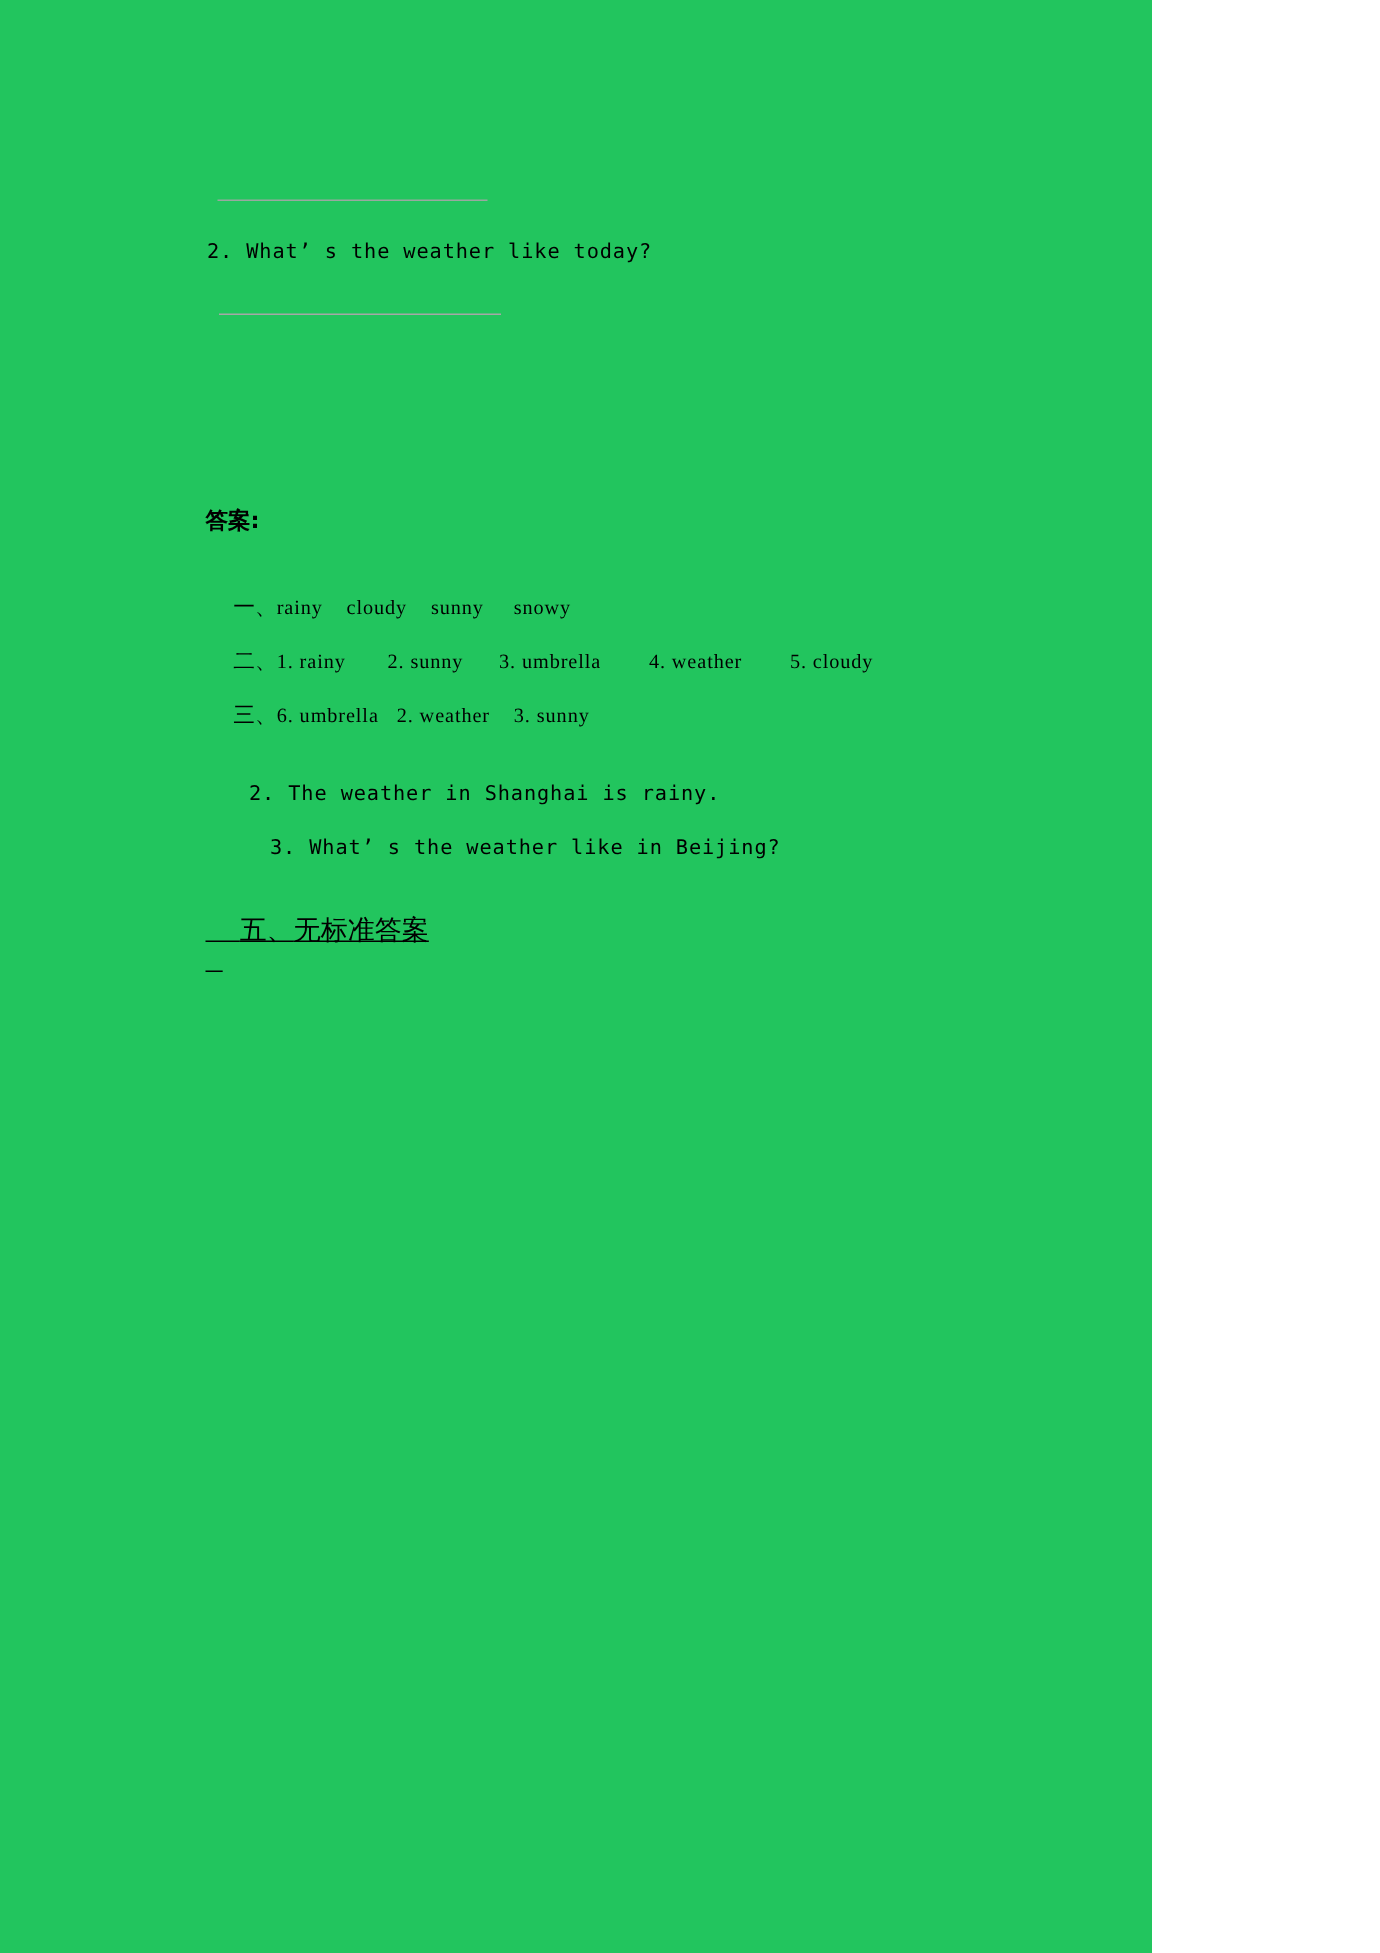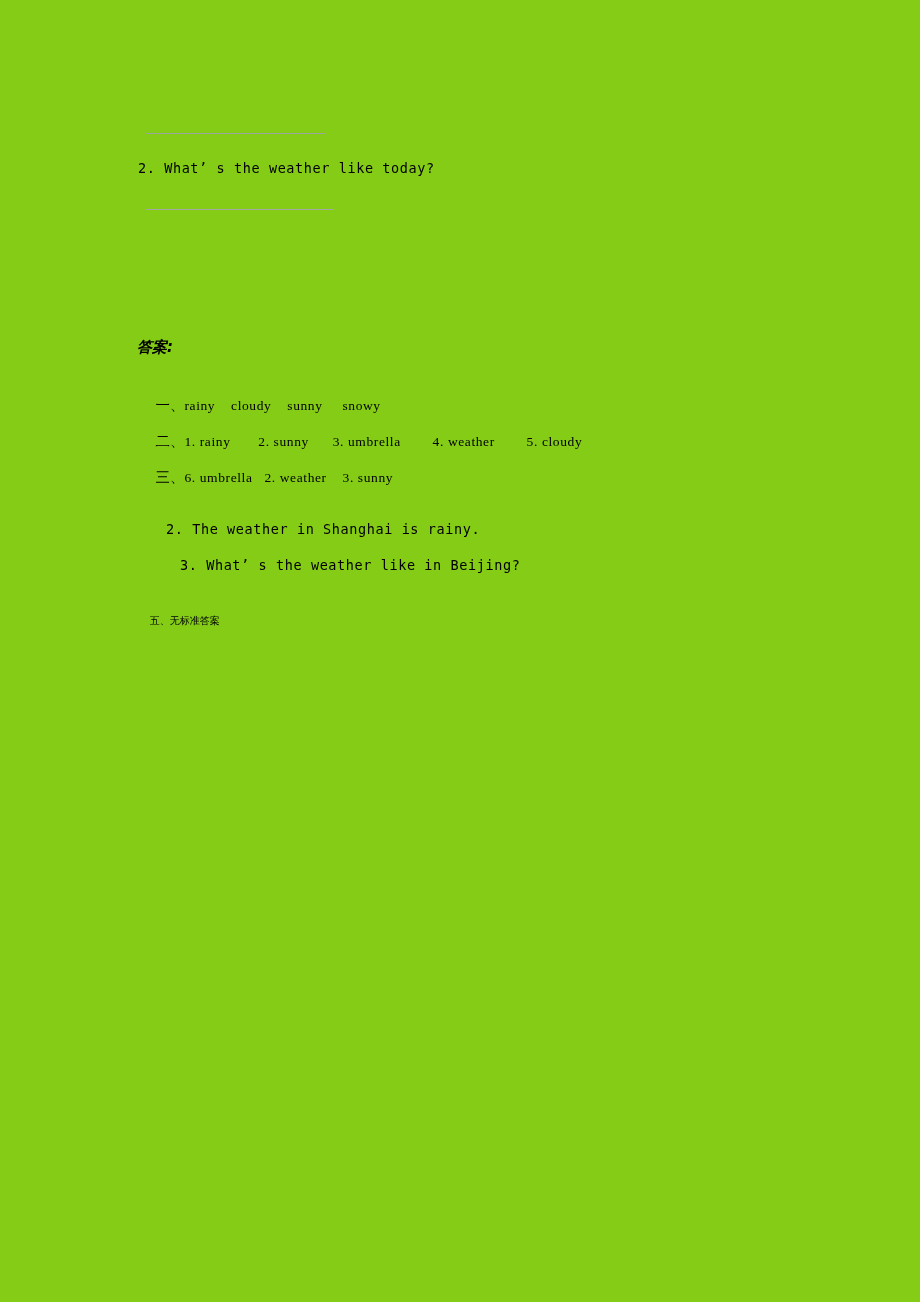--- a/index.html
+++ b/index.html
@@ -12,44 +12,45 @@
     height: 1302px;
     position: relative;
     font-family: "Liberation Serif", "DejaVu Serif", serif;
     color: #000000;
     overflow: hidden;
   }
 
   .page {
     position: absolute;
     top: 0; left: 0;
-    width: 920px;
+    width: 768px;
     height: 1302px;
-    background: #84cc16;
+    background: #22c55e;
   }
 
   
   .line {
     position: absolute;
     white-space: pre;
     font-size: 15px;
     line-height: 20px;
     color: #000000;
   }
 
   
   .en {
     font-family: "DejaVu Sans Mono", "Liberation Mono", monospace;
     font-size: 13.5px;
     letter-spacing: 0.6px;
   }
 
   .cjk {
     font-family: "DejaVu Sans", "Liberation Sans", sans-serif;
-    font-size: 10px;
+    font-size: 18px;
+    text-decoration: underline;
   }
 
   .mixed {
     font-family: "DejaVu Sans", "Liberation Sans", sans-serif;
     font-size: 14.5px;
   }
   .mixed .ascii {
     font-family: Liberation Serif, serif;
     font-size: 13.5px;
     letter-spacing: 0.6px;
@@ -75,21 +76,21 @@
 <body>
 
 <div class="page">
 
   <div class="rule" style="left:145px; top:133px; width:180px;"></div>
 
   <div class="line en" style="left:138px; top:158px;">2. What’ s the weather like today?</div>
 
   <div class="rule thin" style="left:146px; top:209px; width:188px;"></div>
 
-  <div class="line heading-answers" style="left:137px; top:337px;font-style:italic;">答案:</div>
+  <div class="line heading-answers" style="left:137px; top:337px;">答案:</div>
 
   <div class="line mixed" style="left:137px; top:375px;">
     <span class="cjk-marker">一、</span><span class="ascii">rainy    cloudy    sunny     snowy</span>
   </div>
 
   <div class="line mixed" style="left:137px; top:411px;">
     <span class="cjk-marker">二、</span><span class="ascii">1. rainy       2. sunny      3. umbrella        4. weather        5. cloudy</span>
   </div>
 
   <div class="line mixed" style="left:137px; top:447px;">

